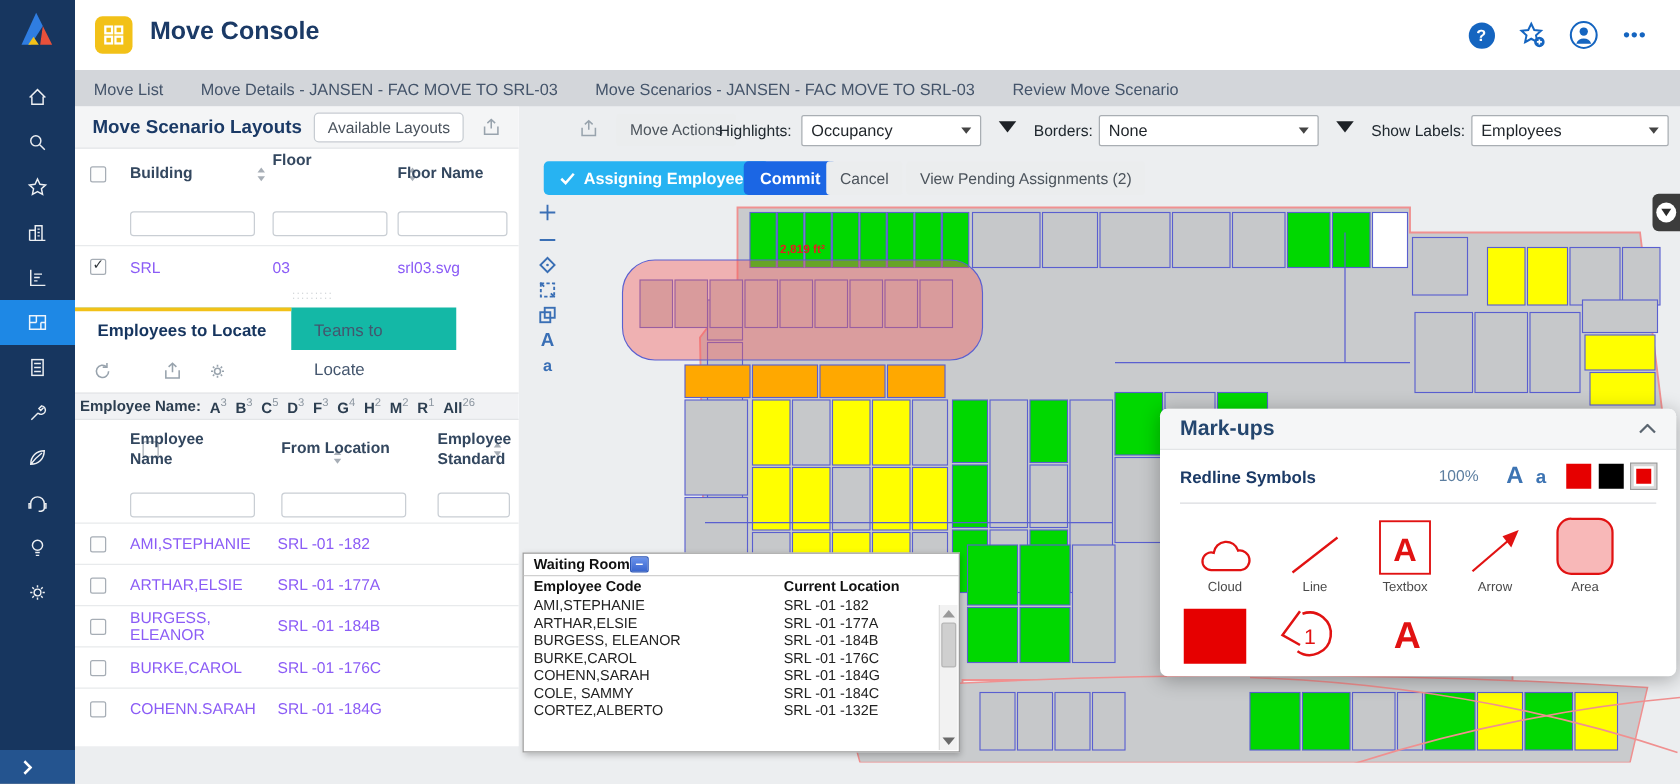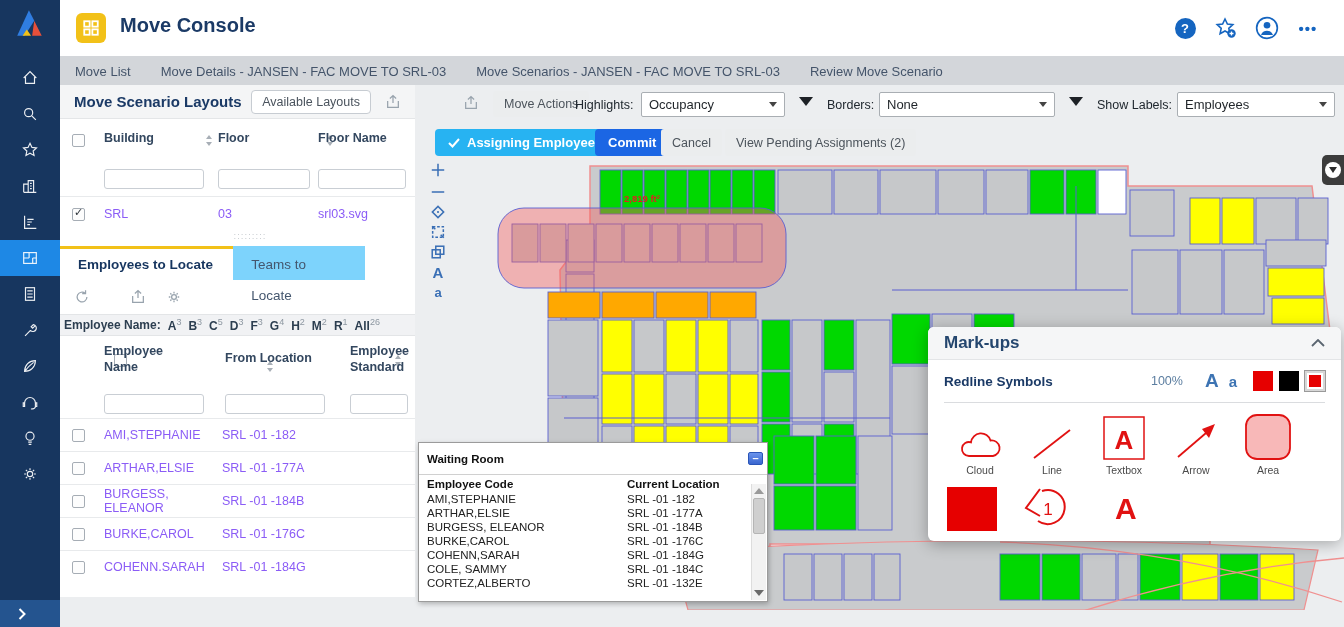--- a/index.html
+++ b/index.html
@@ -41,21 +41,21 @@
   .sort{display:inline-block;width:8px;height:11px;position:relative;vertical-align:-1px}
   .sort:before{content:"";position:absolute;top:0;left:1px;border-left:3px solid transparent;border-right:3px solid transparent;border-bottom:4px solid #a7aeb6}
   .sort:after{content:"";position:absolute;bottom:0;left:1px;border-left:3px solid transparent;border-right:3px solid transparent;border-top:4px solid #a7aeb6}
   .cb{display:inline-block;width:13px;height:13px;border:1px solid #a6adb5;border-radius:2px;background:#fdfdfd;position:relative;cursor:pointer}
   .cb.checked:after{content:"✓";position:absolute;left:1px;top:-3px;font-size:11px;color:#2f353b;font-weight:bold}
   .flt{height:20px;border:1px solid #c9ced4;border-radius:3px;background:#fff;width:100px}
   .drow{font-size:12.5px;color:#8b5cf6}
   .dots{color:#bfc4c9;font-size:8px;line-height:4px;letter-spacing:1px;text-align:center}
   .ptab{height:34px;line-height:31px;border-top:3px solid transparent;font-size:13.5px;padding:0 18px;color:#44566e;cursor:pointer}
   .ptab.active{background:#fff;border-top-color:#f2c118;font-weight:bold;color:#16355f}
-  #ptabs{position:absolute;left:0;top:161px;width:305px;height:34px;background:#7dd3fc;display:flex}
+  #ptabs{position:absolute;left:0;top:161px;width:305px;height:34px;background:#14b8a6;display:flex}
   .fl{font-size:12px;font-weight:bold;color:#2c3e50}
   .fl sup{font-size:9px;color:#8d97a1;font-weight:normal}
   .erow{position:absolute;left:0;width:355px;height:33px;border-top:1px solid #e8eaec;display:flex;align-items:center}
 
   
   #parea{position:absolute;left:415px;top:85px;width:929px;height:542px;background:#eceef0}
   .lbl{font-size:12.5px;font-weight:normal;color:#20282f}
   .sel{position:absolute;height:25px;background:#fff;border:1px solid #a9aeb3;border-radius:2px;display:flex;align-items:center;justify-content:space-between;padding:0 7px;font-size:13px;color:#1f2429;cursor:pointer}
   .car{width:0;height:0;border-left:4px solid transparent;border-right:4px solid transparent;border-top:5px solid #444}
   .funnel{position:absolute;width:0;height:0;border-left:7px solid transparent;border-right:7px solid transparent;border-top:9px solid #1d2126;cursor:pointer}
@@ -68,21 +68,21 @@
   #collapse{position:absolute;right:0;top:70px;width:22px;height:30px;background:#3c3c3c;border-radius:5px 0 0 5px;display:flex;align-items:center;justify-content:center;cursor:pointer}
   #collapse .cir{width:16px;height:16px;border-radius:50%;background:#fff;display:flex;align-items:center;justify-content:center}
   #collapse .tri{width:0;height:0;border-left:4px solid transparent;border-right:4px solid transparent;border-top:6px solid #2b2b2b}
 
   
   #plan rect{stroke:#5a5fd0;stroke-width:.9}
   .rg{fill:#00d800}.ry{fill:#ffff00}.ro{fill:#ffa800}.ra{fill:#c6c8ca}.rw{fill:#fff}
 
   
   #wroom{position:absolute;left:418px;top:442px;width:350px;height:160px;background:#fff;border:1px solid #9b9b9b;box-shadow:1px 2px 5px rgba(0,0,0,.25);z-index:40;font-size:11.5px}
-  #wr-head{height:32px;border-bottom:1px solid #d0d0d0;display:flex;align-items:center;justify-content:space-between;padding:0 4px 0 8px;font-weight:bold;color:#111}
+  #wr-head{height:18px;border-bottom:1px solid #d0d0d0;display:flex;align-items:center;padding:0 4px 0 8px;font-weight:bold;color:#111}
   #wr-min{width:15px;height:13px;background:linear-gradient(#6a93ec,#3a66cf);border:1px solid #2a55b8;border-radius:2px;color:#fff;font-size:11px;line-height:10px;text-align:center;cursor:pointer}
   .wr-cols{display:flex;font-weight:bold;color:#111;padding:3px 8px 2px}
   .wr-row{display:flex;padding:1px 8px;color:#222}
   .wc1{width:200px}
   #wr-scroll{position:absolute;right:1px;top:41px;width:15px;bottom:1px;background:#f2f2f2;border-left:1px solid #ddd}
   .wr-ar{position:absolute;left:2px;width:10px;height:0;border-left:5px solid transparent;border-right:5px solid transparent}
   #wr-thumb{position:absolute;left:1px;top:14px;width:12px;height:36px;background:#cfcfcf;border:1px solid #b5b5b5;border-radius:2px}
 
   
   #mpanel{position:absolute;left:928px;top:327px;width:413px;height:214px;background:#fff;border-radius:6px;box-shadow:0 3px 16px rgba(0,0,0,.3);z-index:50;overflow:hidden}
@@ -237,21 +237,21 @@
   <svg class="abs" style="right:14px;top:9px" width="16" height="16" viewBox="0 0 18 18">
       <g class="gic">
         <path d="M9 2 v8 M5.5 5 L9 1.8 l3.5 3.2 M3 8 v7 h12 V8"></path>
       </g>
     </svg>
 
   
   <span class="cb abs" style="left:12px;top:48px"></span>
   <span class="thead abs" style="left:44px;top:46px">Building</span>
   <span class="sort abs" style="left:128px;top:46px"></span>
-  <span class="thead abs" style="left:158px;top:46px">Floor</span>
+  <span class="thead abs" style="left:158px;top:36px">Floor</span>
   <span class="sort abs" style="left:236px;top:46px"></span>
   <span class="thead abs" style="left:258px;top:46px">Floor Name</span>
   <input class="flt abs" style="left: 44px; top: 84px;">
   <input class="flt abs" style="left: 158px; top: 84px; width: 92px;">
   <input class="flt abs" style="left: 258px; top: 84px; width: 88px;">
   <div class="abs" style="left:0;top:111px;width:355px;height:34px;border-top:1px solid #e8eaec">
     <span class="cb checked abs" style="left:12px;top:10px"></span>
     <span class="drow abs" style="left:44px;top:10px">SRL</span>
     <span class="drow abs" style="left:158px;top:10px">03</span>
     <span class="drow abs" style="left:258px;top:10px">srl03.svg</span>

